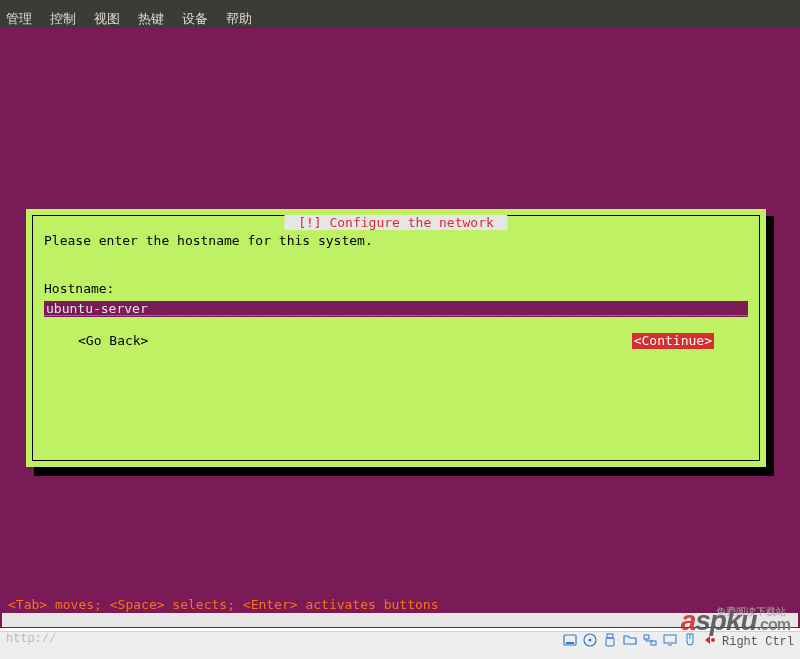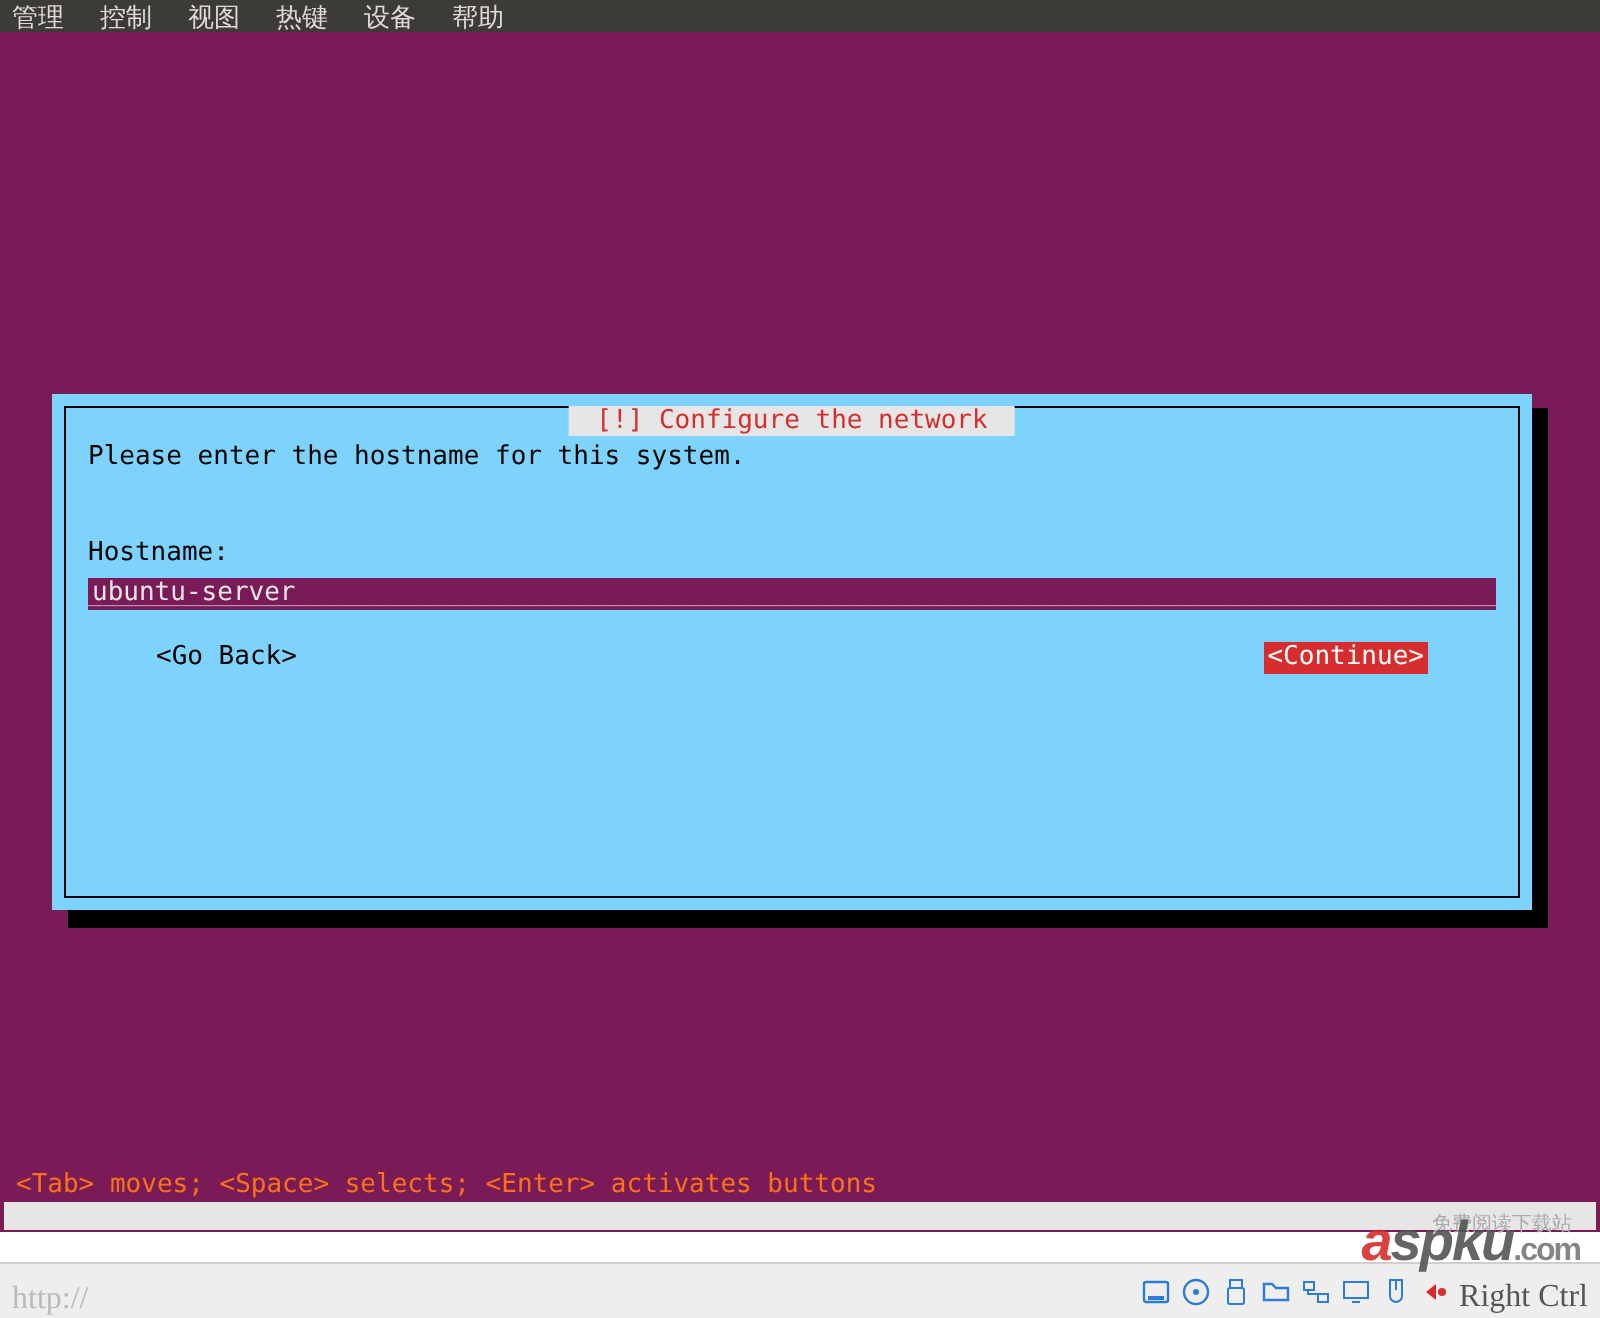--- a/index.html
+++ b/index.html
@@ -4,35 +4,35 @@
 <style>
   * { box-sizing: border-box; margin: 0; padding: 0; }
   body {
     width: 800px; height: 659px;
     font-family: "DejaVu Sans Mono", "Courier New", monospace;
     font-size: 13px; overflow: hidden;
     background: #fff;
   }
   .menubar {
     background: #3c3b37; color: #dfdbd2;
-    height: 16px; display: flex; align-items: flex-start;
+    height: 28px; display: flex; align-items: flex-end;
     padding: 0 6px; gap: 18px; font-family: sans-serif; font-size: 13px;
   }
   .menubar span { cursor: default; }
   .vm-area {
     width: 800px; height: 600px;
     background: #7a1b57; position: relative;
   }
   .dialog-shadow {
     position: absolute; left: 34px; top: 188px;
     width: 740px; height: 260px; background: #000;
   }
   .dialog {
     position: absolute; left: 26px; top: 181px;
-    width: 740px; height: 258px; background: #7dd3fc;
+    width: 740px; height: 258px; background: #bef264;
     color: #000; padding: 10px 14px 8px 14px;
   }
   .dialog-border {
     position: absolute; inset: 6px;
     border: 1px solid #000; pointer-events: none;
   }
   .dialog-title {
     position: absolute; top: -1px; left: 50%; transform: translateX(-50%);
     background: #e6e6e6; color: #d62e2e; padding: 0 6px;
     white-space: pre;
@@ -57,22 +57,22 @@
     position: absolute; left: 8px; bottom: 16px; color: #f97316;
     white-space: pre;
   }
   .hint-bar2 {
     position: absolute; left: 2px; bottom: 1px; right: 2px;
     height: 14px; background: #e6e6e6;
   }
   .statusbar {
     position: absolute; bottom: 0; left: 0; right: 0; height: 28px;
     background: #eeeeee; border-top: 1px solid #cfcfcf;
-    display: flex; align-items: flex-end; justify-content: space-between;
-    padding: 0 6px; font-family: Liberation Serif, serif; font-size: 16px; color: #888;
+    display: flex; align-items: flex-start; justify-content: space-between;
+    padding: 0 6px; font-family: Liberation Mono, monospace; font-size: 12px; color: #888;
   }
   .status-url { color: #bbb; }
   .status-icons { display: flex; gap: 4px; align-items: center; }
   .status-icons svg { width: 16px; height: 16px; }
   .watermark {
     position: absolute; right: 10px; bottom: 22px;
     font-family: Liberation Sans, sans-serif; font-weight: bold; font-style: italic;
     font-size: 28px; letter-spacing: -1px; pointer-events: none;
     color: #555; opacity: 0.9;
   }

